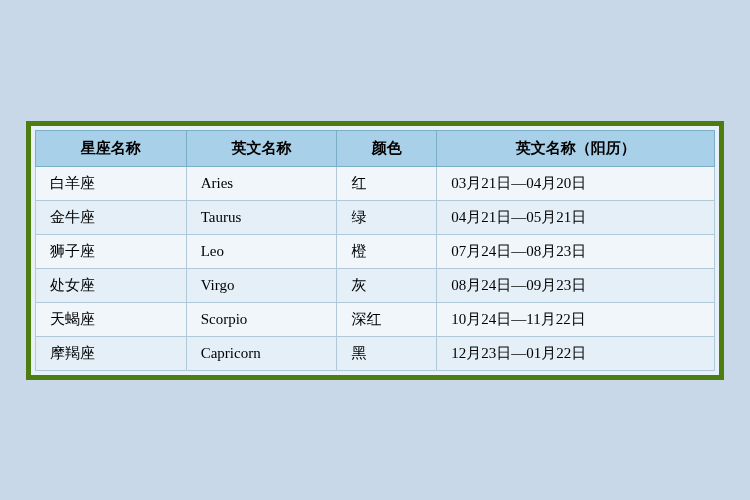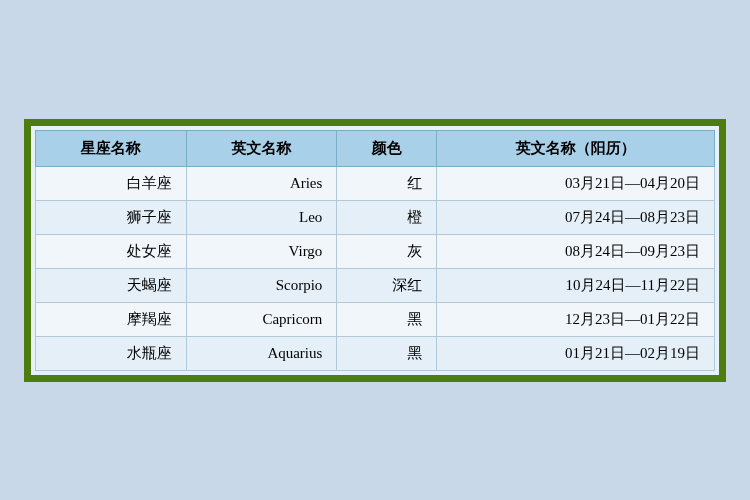--- a/index.html
+++ b/index.html
@@ -11,40 +11,40 @@
       width: 750px;
       height: 500px;
       background-color: #c8d8e8;
       display: flex;
       align-items: center;
       justify-content: center;
       font-family: "SimSun", "宋体", serif;
     }
     .table-container {
       background-color: #e8f0f8;
-      border: 7px solid #4d7c0f;
+      border: 5px solid #4d7c0f;
       padding: 4px;
     }
     table {
       border-collapse: collapse;
       width: 680px;
     }
     thead tr th {
       background-color: #a8d0e8;
       border: 1px solid #7aaec8;
       padding: 8px 14px;
       text-align: center;
       font-size: 15px;
       font-weight: bold;
       color: #000;
     }
     tbody tr td {
       border: 1px solid #b0c8d8;
       padding: 7px 14px;
-      text-align: right;
+      text-align: left;
       font-size: 15px;
       color: #000;
       background-color: #f0f6fa;
     }
     tbody tr:nth-child(even) td {
       background-color: #e4eff7;
     }
   </style>
 </head>
 <body>
@@ -60,20 +60,26 @@
       </tr>
     </thead>
     <tbody id="table-body">
     <tr>
           <td>白羊座</td>
           <td>Aries</td>
           <td>红</td>
           <td>03月21日—04月20日</td>
         </tr>
         <tr>
+          <td>金牛座</td>
+          <td>Taurus</td>
+          <td>绿</td>
+          <td>04月21日—05月21日</td>
+        </tr>
+        <tr>
           <td>狮子座</td>
           <td>Leo</td>
           <td>橙</td>
           <td>07月24日—08月23日</td>
         </tr>
         <tr>
           <td>处女座</td>
           <td>Virgo</td>
           <td>灰</td>
           <td>08月24日—09月23日</td>
@@ -83,21 +89,15 @@
           <td>Scorpio</td>
           <td>深红</td>
           <td>10月24日—11月22日</td>
         </tr>
         <tr>
           <td>摩羯座</td>
           <td>Capricorn</td>
           <td>黑</td>
           <td>12月23日—01月22日</td>
         </tr>
-        <tr>
-          <td>水瓶座</td>
-          <td>Aquarius</td>
-          <td>黑</td>
-          <td>01月21日—02月19日</td>
-        </tr>
       </tbody>
   </table>
 </div>
 
 </body></html>

